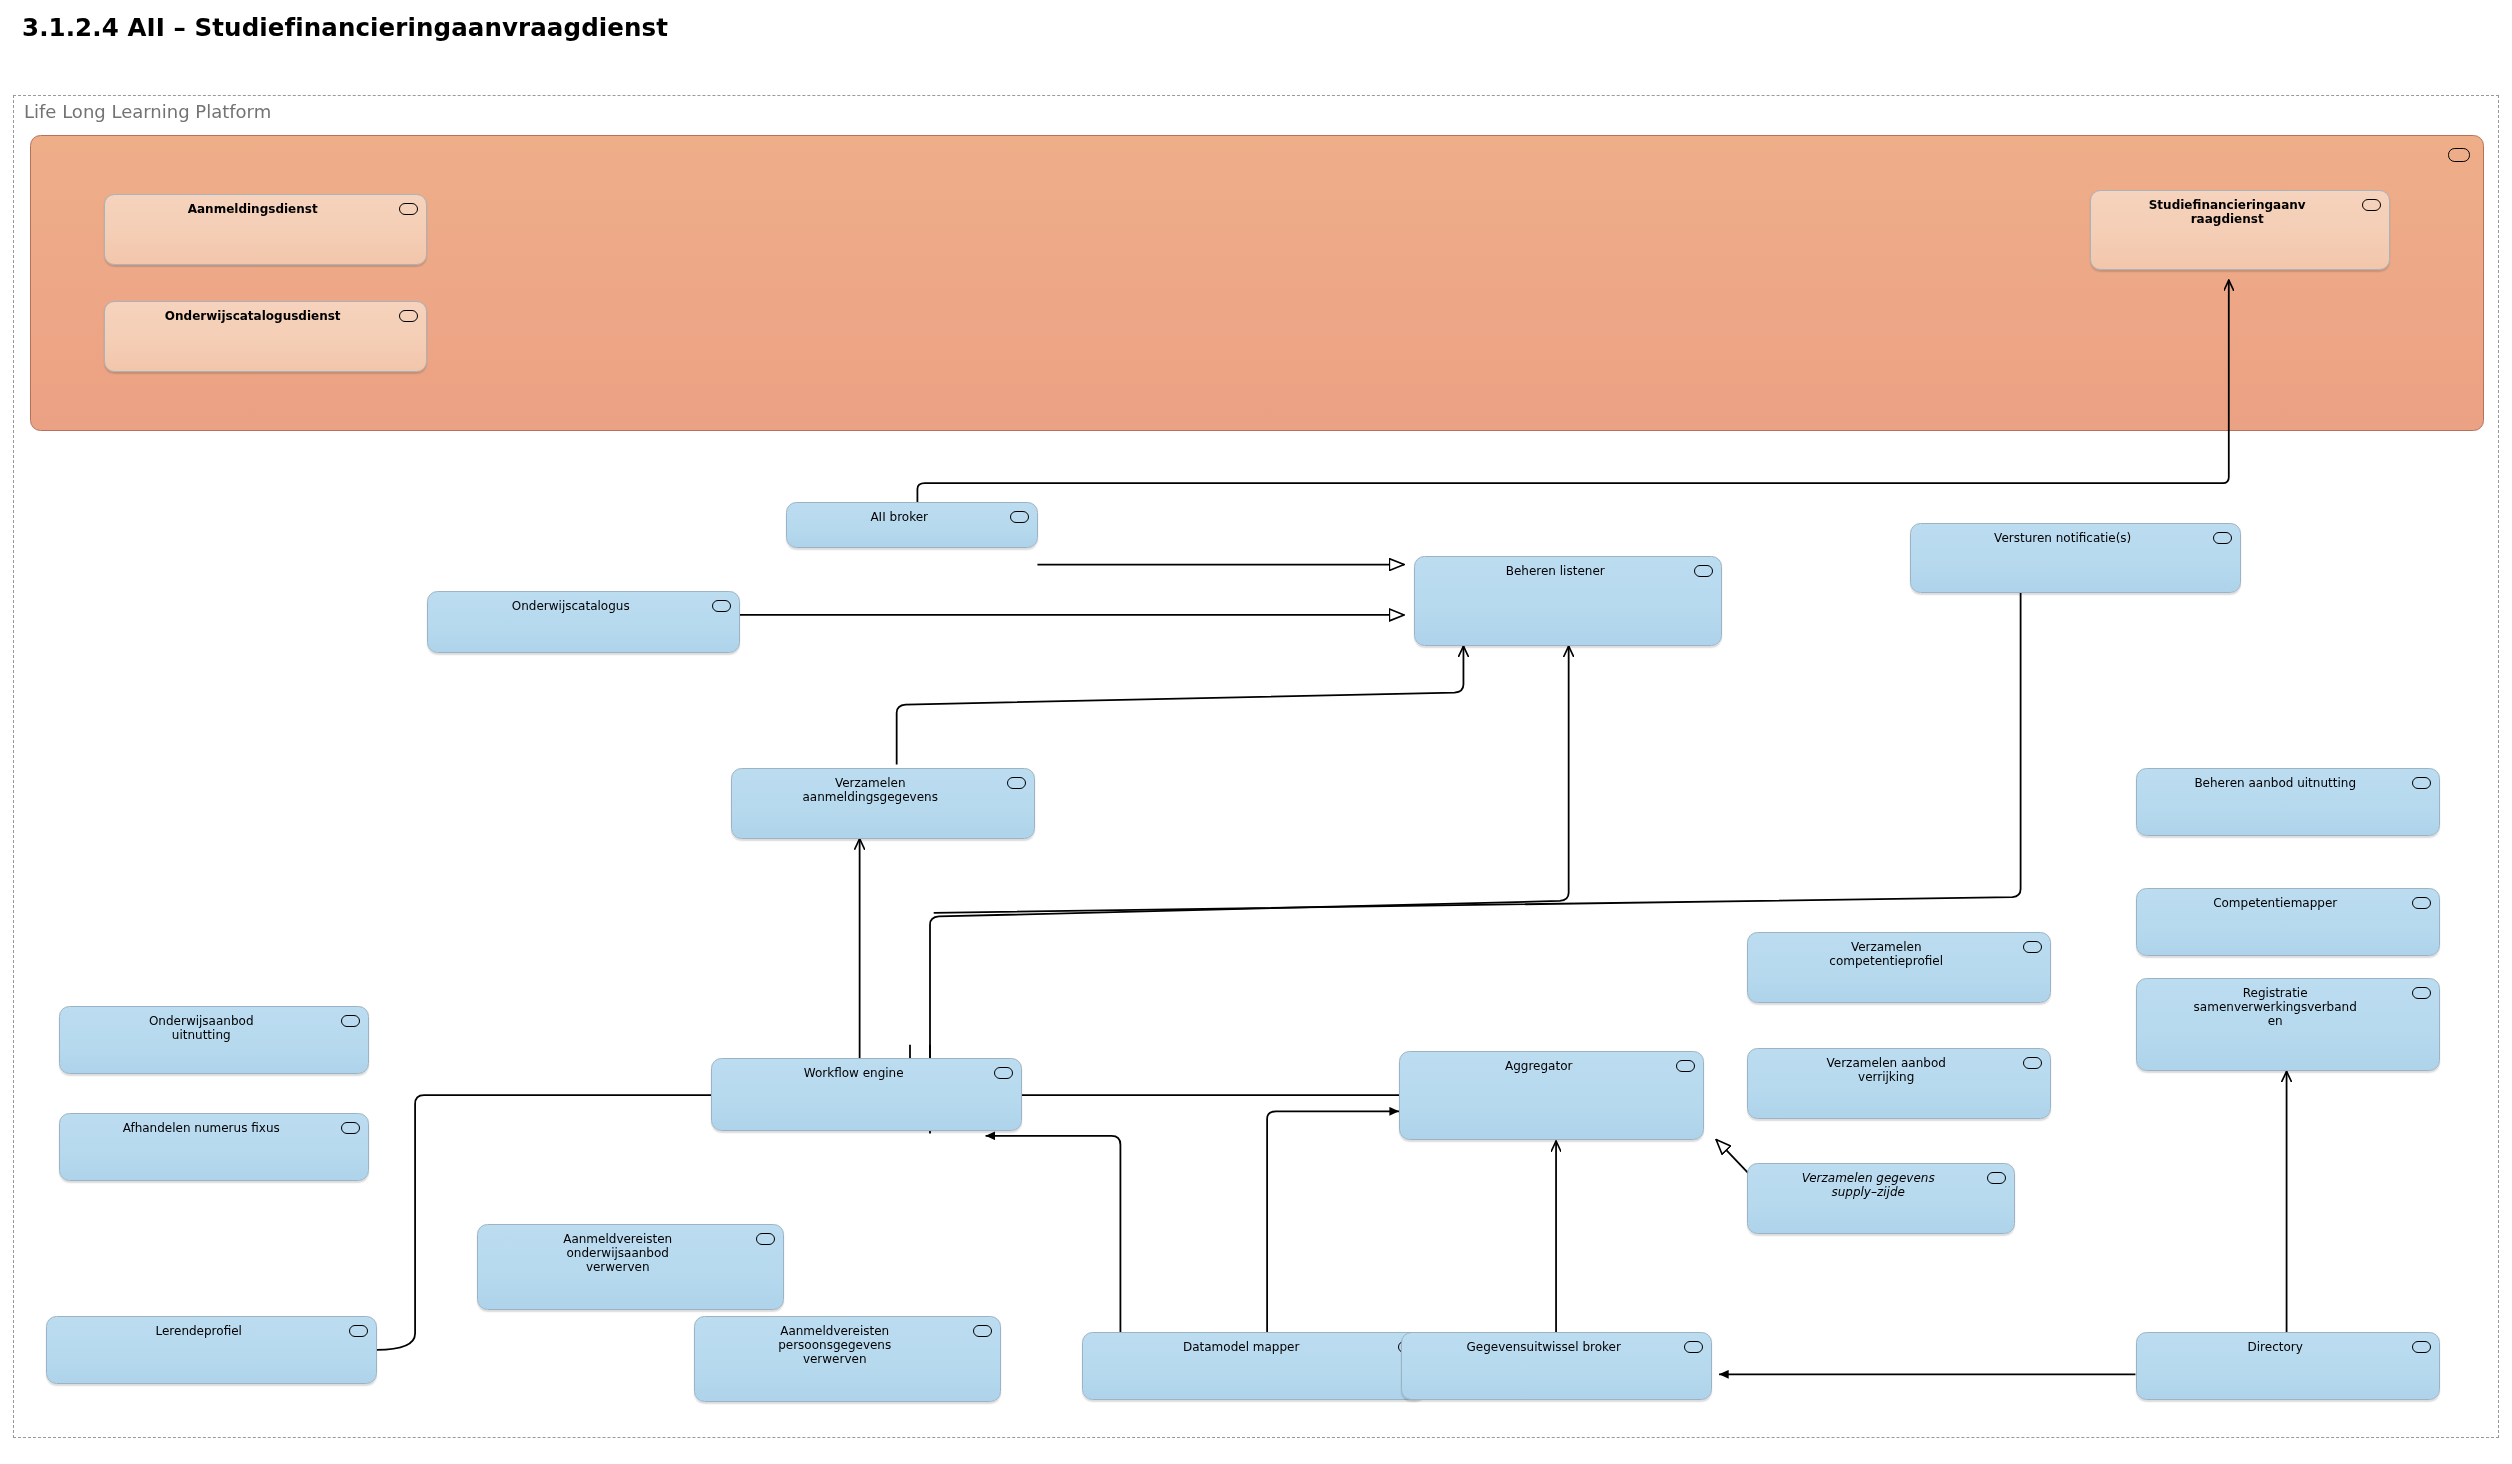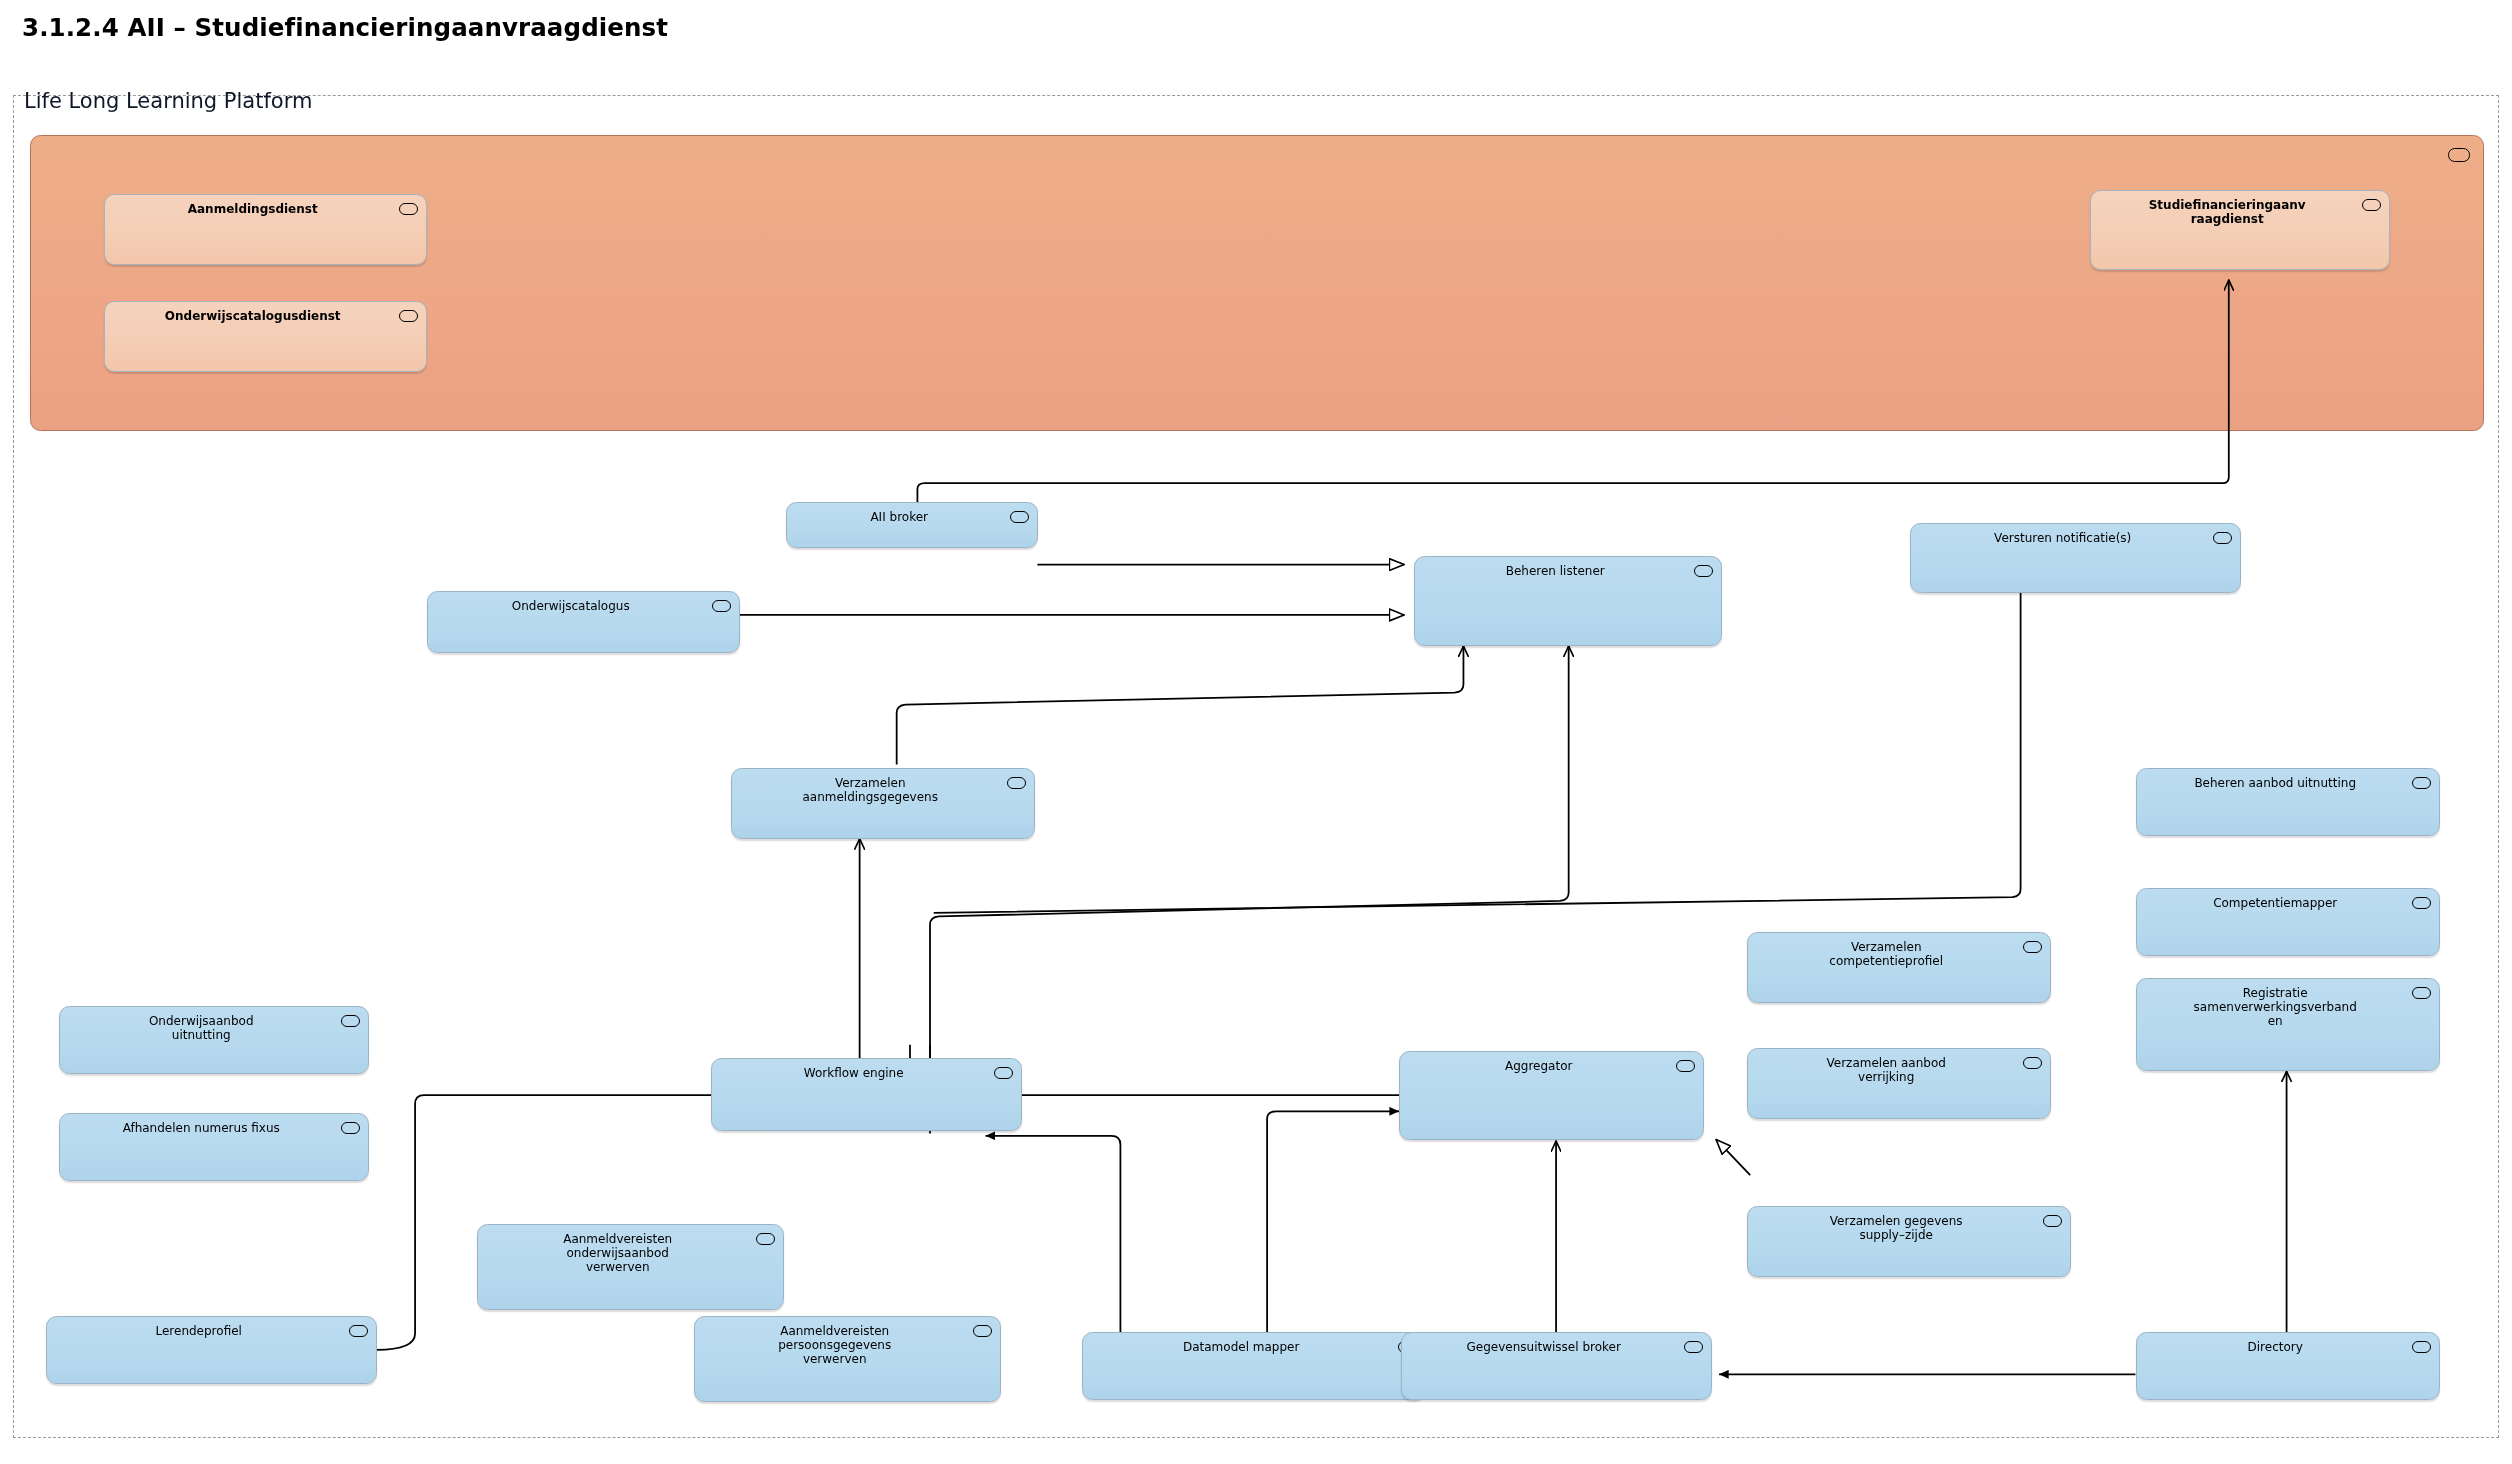--- a/index.html
+++ b/index.html
@@ -29,23 +29,23 @@
     left: 13.3px;
     top: 95px;
     width: 2486px;
     height: 1343px;
     border: 1.5px dashed #9a9a9a;
     box-sizing: border-box;
   }
   #platform-label {
     position: absolute;
     left: 24px;
-    top: 89px;
-    font-size: 21px;
-    color: #0f172a;
+    top: 101px;
+    font-size: 18px;
+    color: #737373;
     white-space: nowrap;
   }
   
   #grouping-aii {
     position: absolute;
     left: 30px;
     top: 135px;
     width: 2454px;
     height: 296px;
     background: linear-gradient(180deg, #eeae88 0%, #eda787 55%, #eba183 100%);
@@ -266,21 +266,21 @@
   <div class="label">Verzamelen aanbod
 verrijking</div>
   <div class="badge"></div>
 </div>
 
 <div class="node" style="left:59px; top:1113px; width:310px; height:68px;">
   <div class="label">Afhandelen numerus fixus</div>
   <div class="badge"></div>
 </div>
 
-<div class="node" style="left:1747px; top:1206px; width:324px; height:71px;">
+<div class="node" style="left:1747px; top:1163px; width:268px; height:71px;font-style:italic;">
   <div class="label">Verzamelen gegevens
 supply–zijde</div>
   <div class="badge"></div>
 </div>
 
 <div class="node" style="left:477px; top:1224px; width:307px; height:86px;">
   <div class="label">Aanmeldvereisten
 onderwijsaanbod
 verwerven</div>
   <div class="badge"></div>

